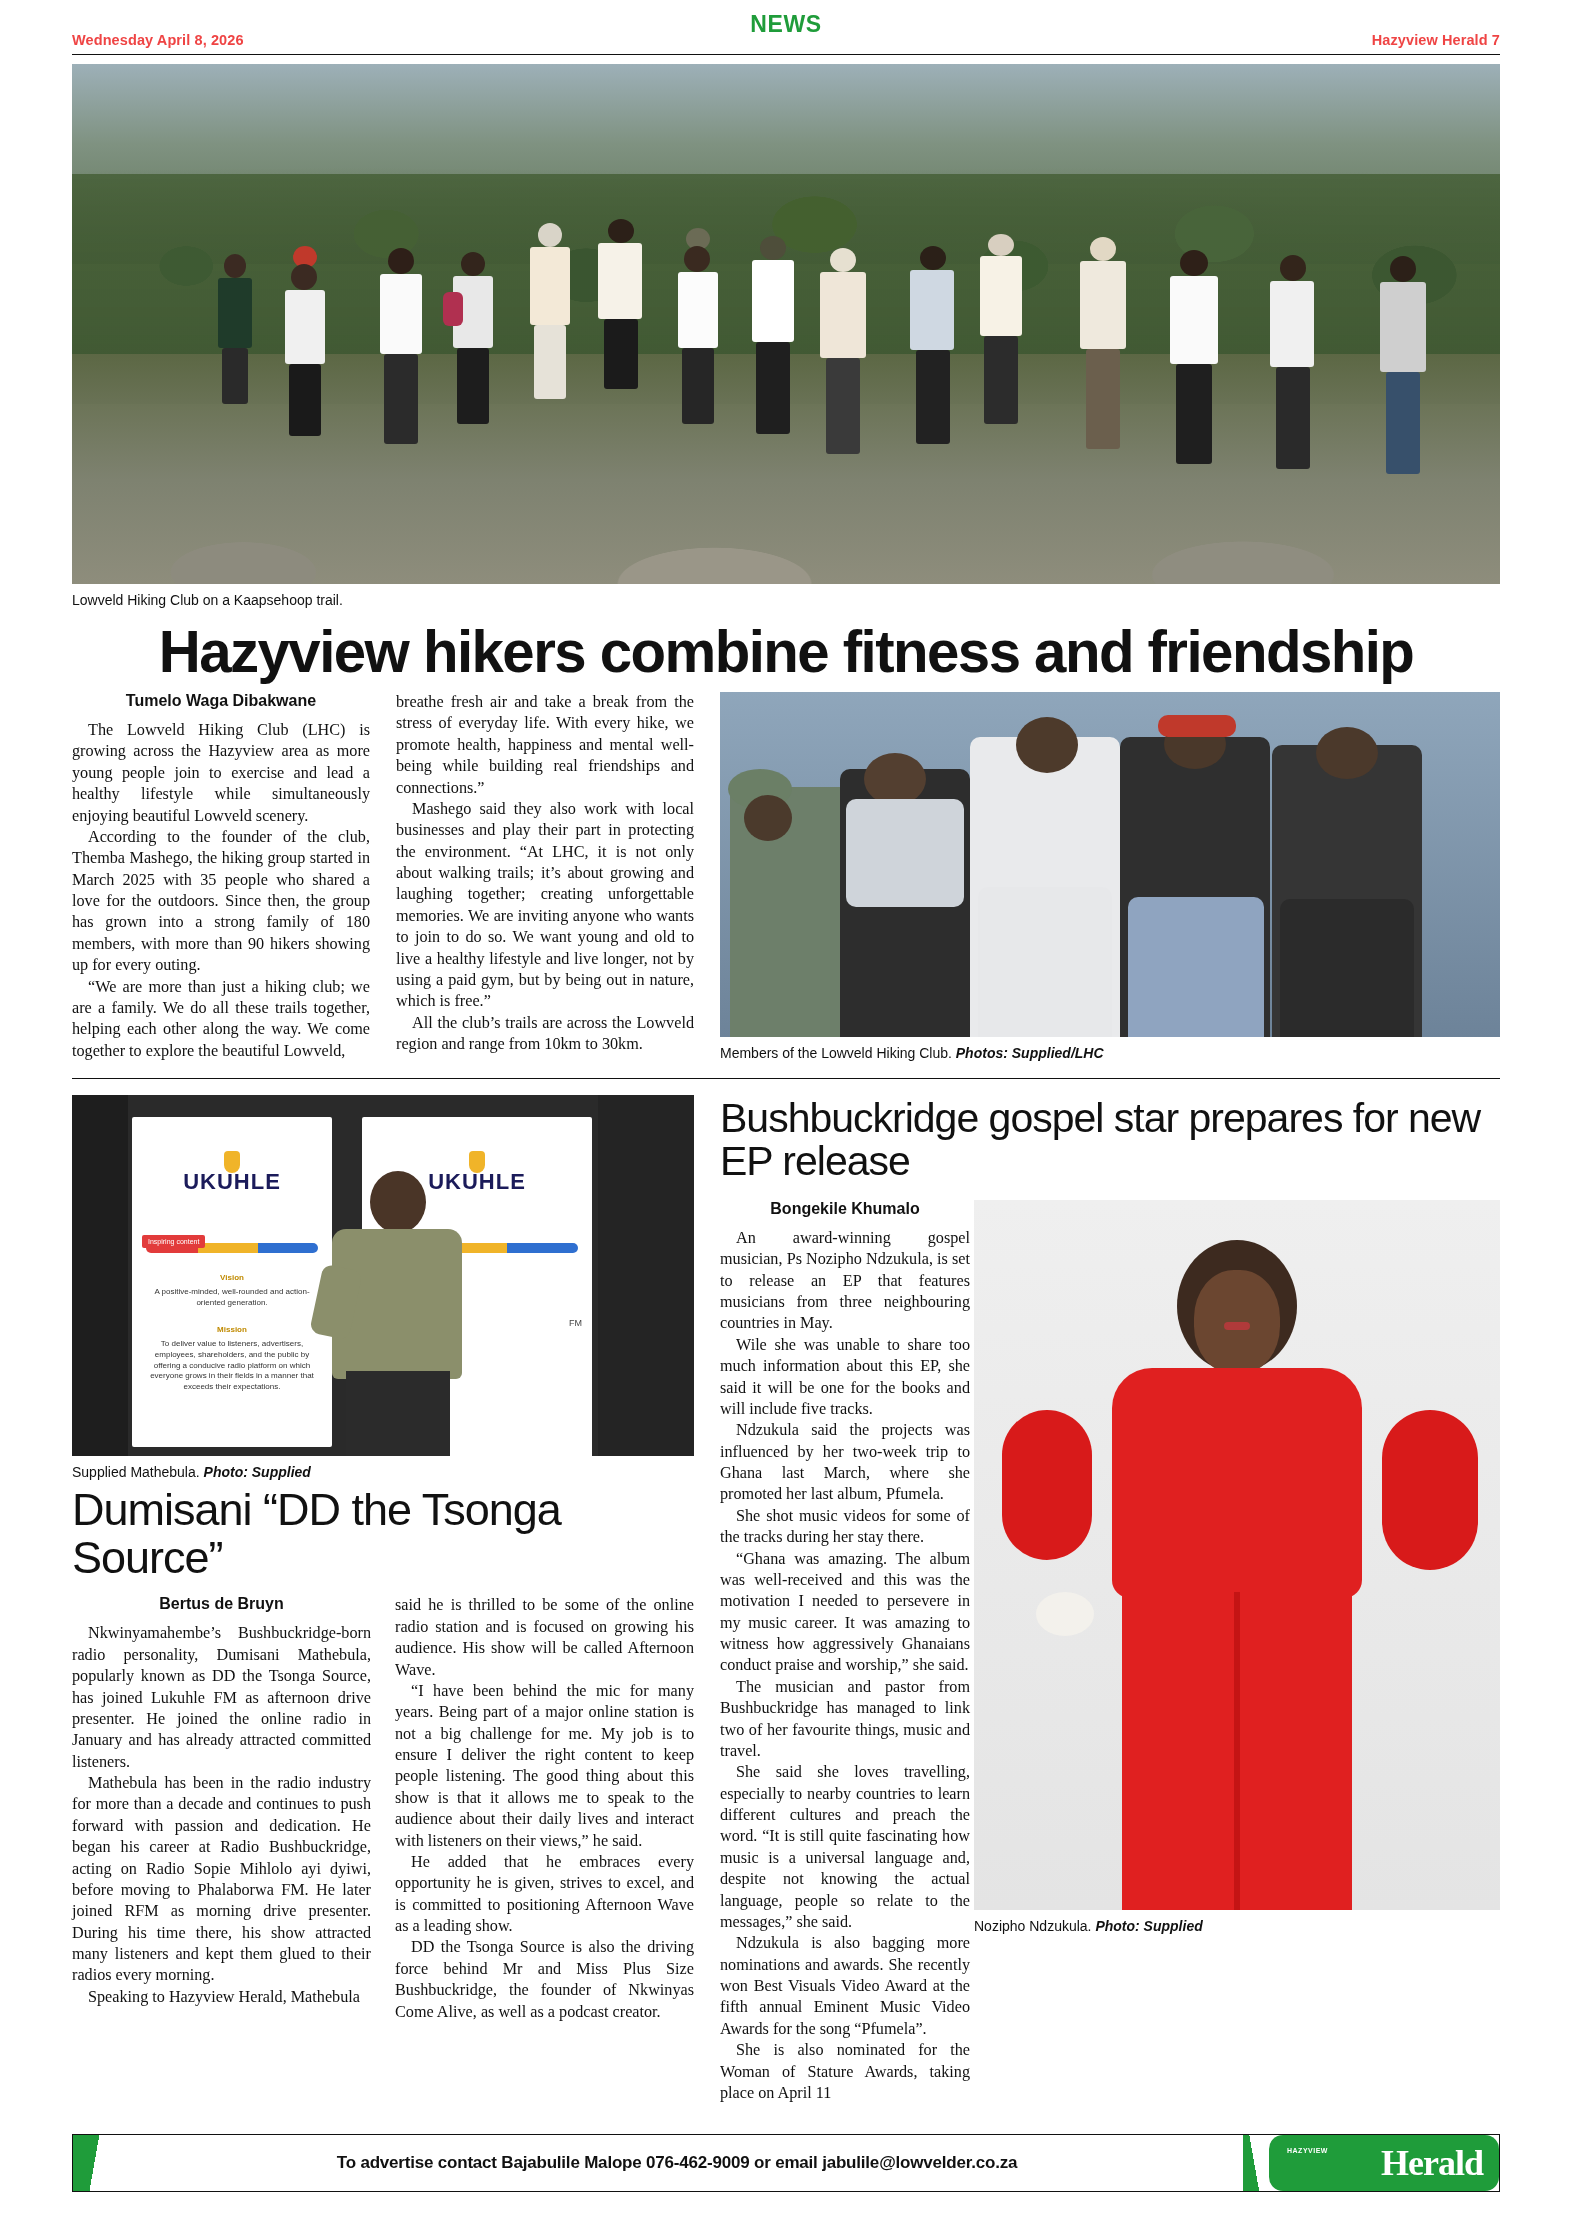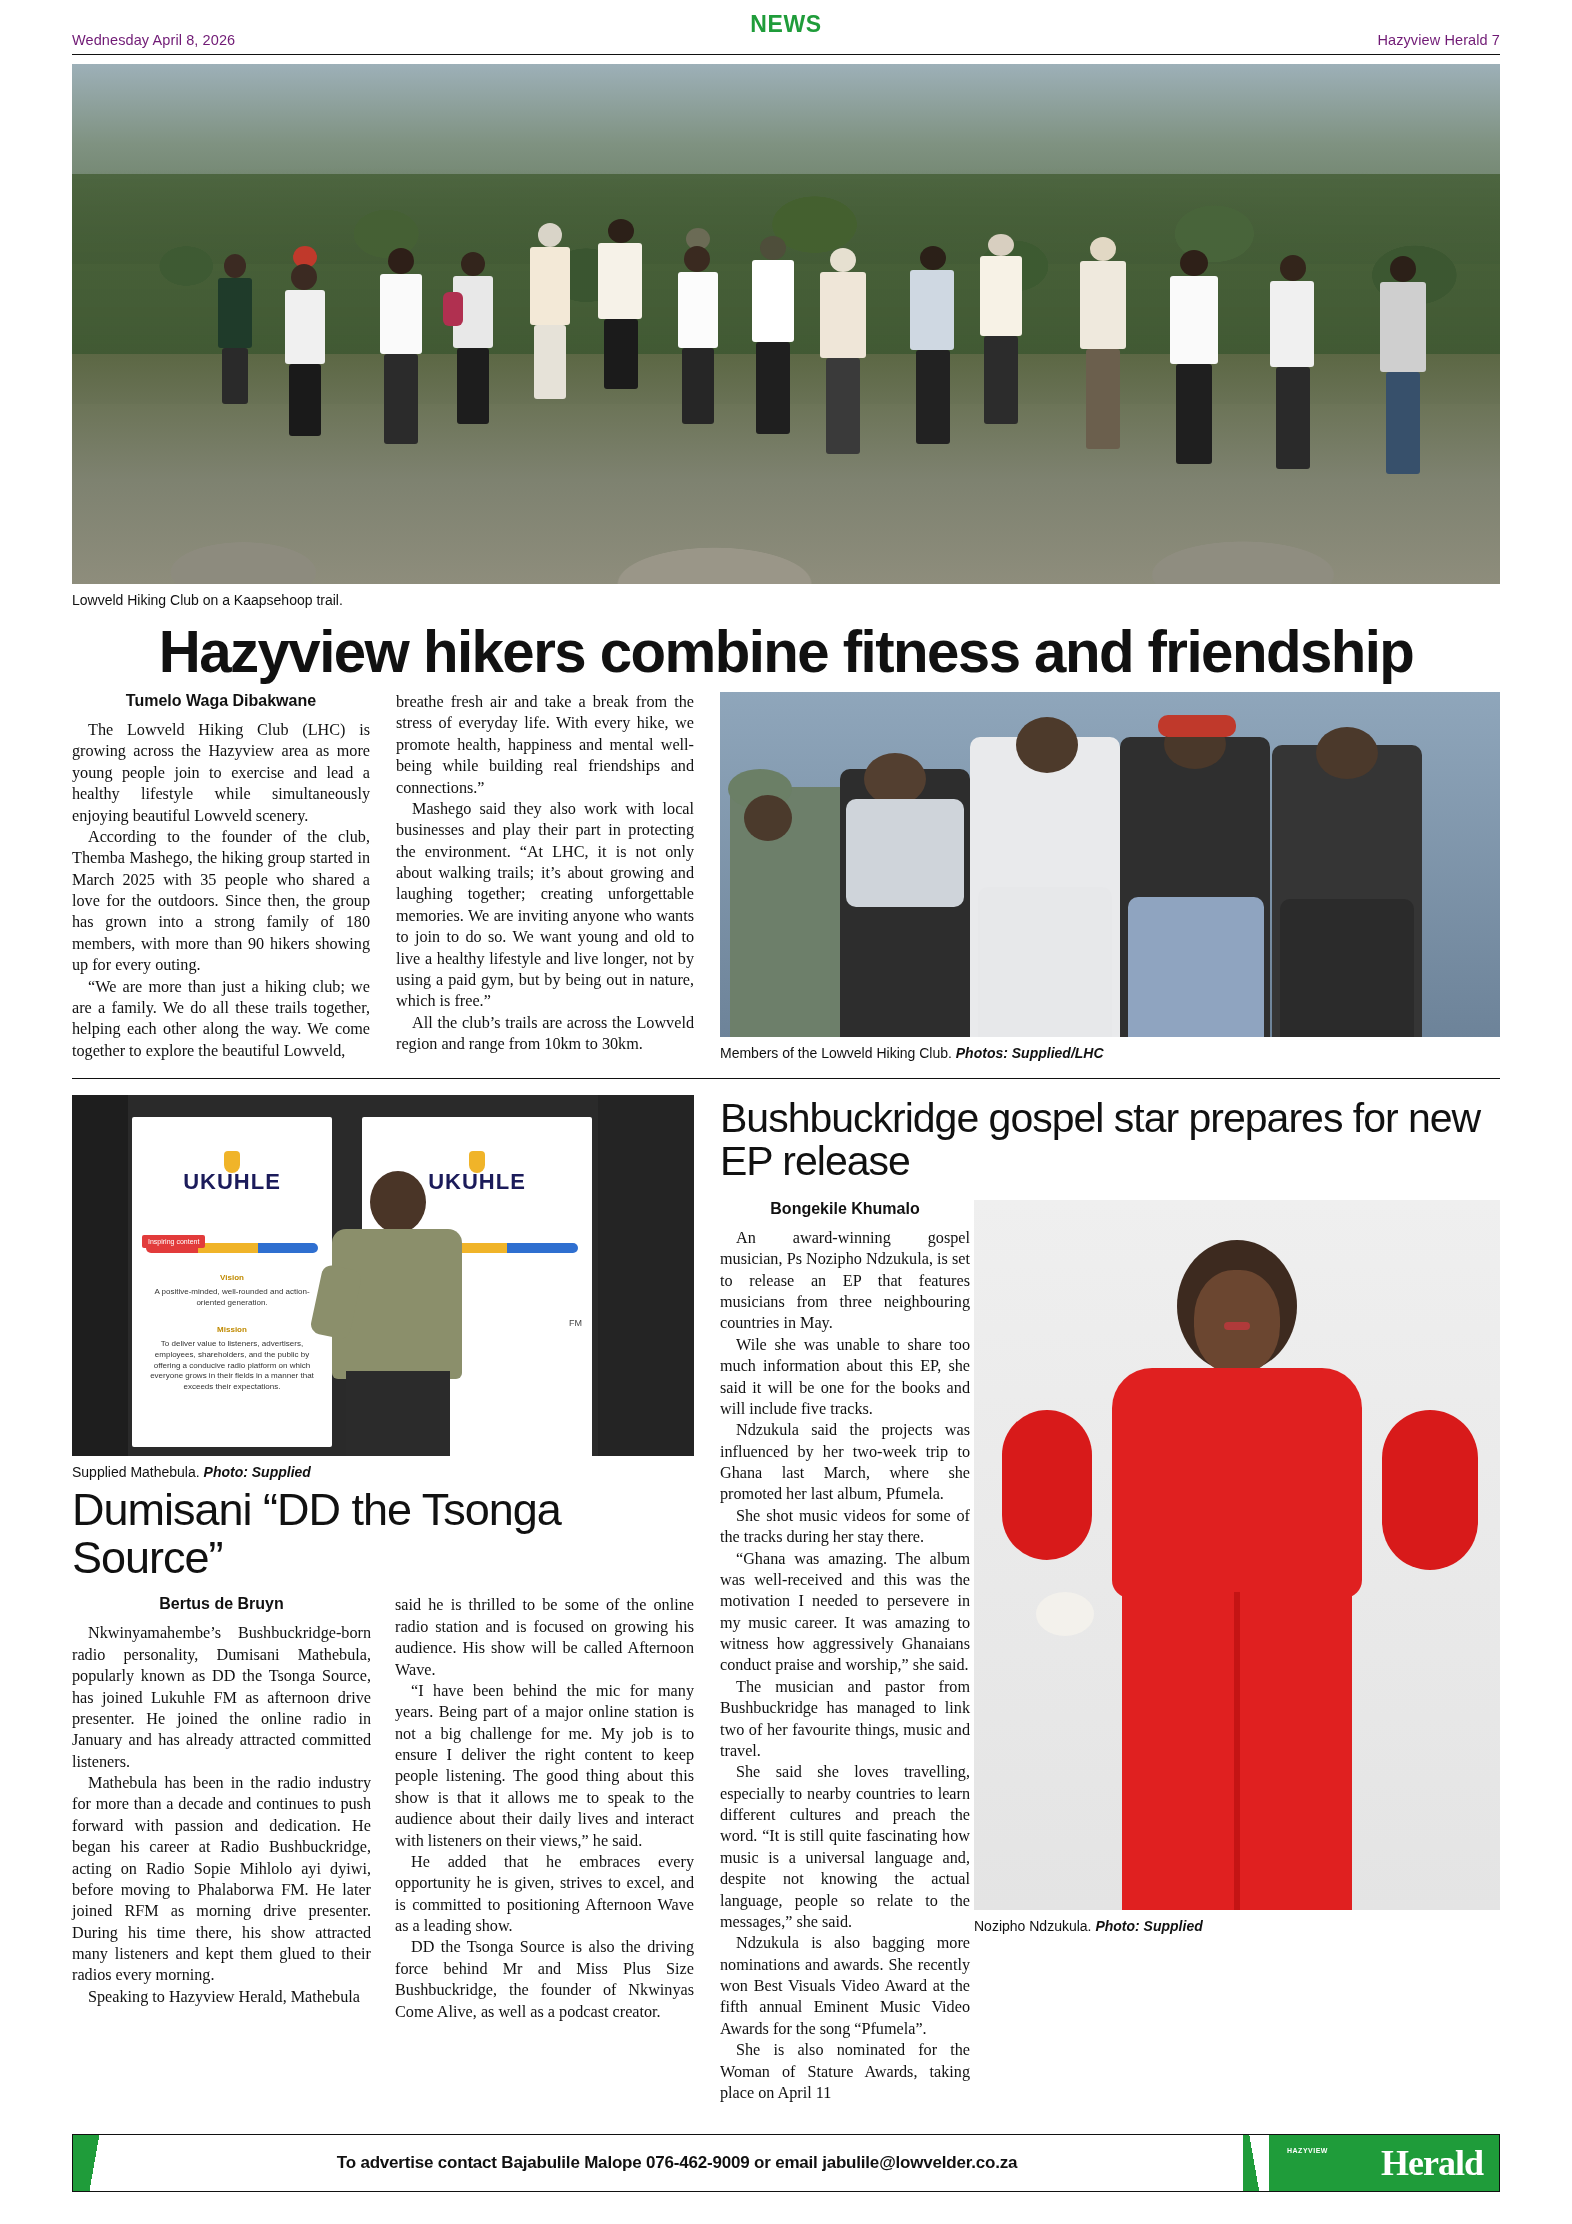--- a/index.html
+++ b/index.html
@@ -20,21 +20,21 @@
   
   .masthead{
     position:relative;
     height:48px;
     display:flex;align-items:flex-end;justify-content:space-between;
     padding-bottom:6px;
   }
   .masthead .date,
   .masthead .folio{
     font-family:"Liberation Sans", sans-serif;
-    font-size:14.5px;font-weight:normal;color:#701a75;letter-spacing:.1px;
+    font-size:14.5px;font-weight:bold;color:#ef4444;letter-spacing:.1px;
   }
   .masthead .section{
     position:absolute;left:0;right:0;top:11px;text-align:center;
     font-family:"Liberation Sans", sans-serif;
     font-size:23px;font-weight:bold;color:#1f9c3a;letter-spacing:.6px;
   }
   .rule-top{border-top:1.5px solid #111;margin:0 0 9px 0;}
 
   
   .hero{
@@ -173,20 +173,21 @@
     width:38px;height:100%;
     background:linear-gradient(100deg,#1f9c3a 0 55%,#ffffff 55% 100%);
   }
   .footer .ftext{
     flex:1;text-align:center;
     font-family:"Liberation Sans", sans-serif;font-weight:bold;font-size:17px;letter-spacing:-.2px;
   }
   .footer .logo{
     width:230px;height:100%;background:#1f9c3a;display:flex;align-items:center;justify-content:flex-end;
     position:relative;
+    border-radius:14px;
   }
   .footer .logo .hz{
     position:absolute;left:18px;top:12px;color:#fff;font-family:"Liberation Sans", sans-serif;
     font-size:7px;font-weight:bold;letter-spacing:.5px;
   }
   .footer .logo .hd{
     color:#fff;font-family:"Liberation Serif", serif;font-weight:bold;font-size:36px;
     padding-right:16px;letter-spacing:-1px;
   }
   .footer .tri-r{

